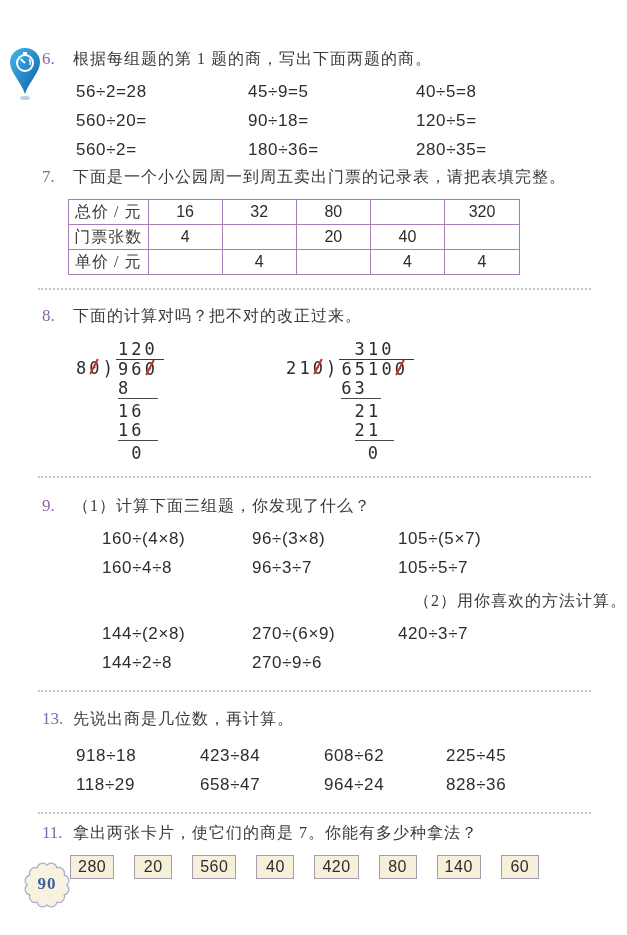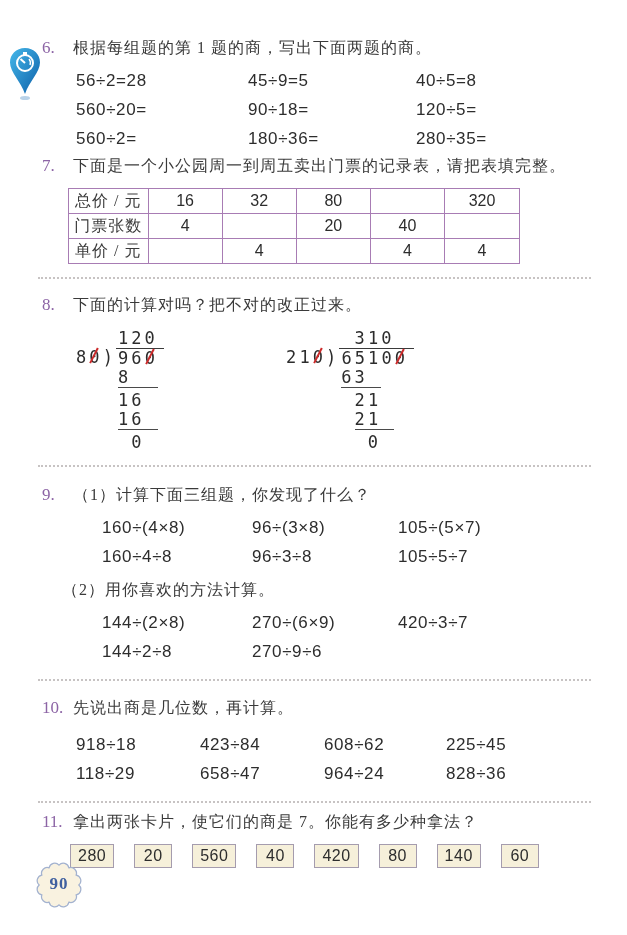--- a/index.html
+++ b/index.html
@@ -1,20 +1,20 @@
 <!DOCTYPE html>
 <html><head>
 <meta charset="utf-8">
 <style>
   html,body { margin:0; padding:0; background:#ffffff; }
   .page {
     position:relative; width:627px; height:935px; background:#fff;
     font-family:"Liberation Sans", sans-serif; color:#2f2f2f; overflow:hidden;
   }
-  .content { padding-top:36px; }
+  .content { padding-top:47px; }
 
   
   .prob-head { padding-left:42px; margin:0; line-height:24px; }
   .pnum {
     display:inline-block; min-width:22px; margin-right:9px;
     font-family:"Liberation Serif", serif; font-size:17px; color:#8c64a5;
   }
   .ptitle {
     font-family:"Liberation Serif","DejaVu Serif",serif;
     font-size:16px; color:#3a3a3a; letter-spacing:1px;
@@ -82,32 +82,32 @@
   .card {
     background:#f6f0da; border:1px solid #a59cae; padding:2px 7px;
     font-size:16px; letter-spacing:0.5px; color:#2d2d2d; min-width:22px;
     text-align:center;
   }
 
   
   .pin { position:absolute; left:8px; top:46px; }
 
   
-  .badge { position:absolute; left:36px; top:862px; width:46px; height:46px; }
+  .badge { position:absolute; left:24px; top:862px; width:46px; height:46px; }
   .badge-num {
     position:absolute; left:0; top:12px; width:46px; text-align:center;
     font-family:"Liberation Serif", serif; font-weight:bold; font-size:17px;
     color:#3f5f9f; letter-spacing:1px;
   }
 
   
   .mt-p7  { margin-top:1px; }
   .mt-p8  { margin-top:14px; }
   .mt-p9  { margin-top:16px; }
-  .mt-92  { margin-top:7px; }
+  .mt-92  { margin-top:7px;text-align:right; }
   .mt-p10 { margin-top:15px; }
   .mt-p11 { margin-top:7px; }
 </style>
 </head>
 <body>
 
 <div class="page">
 
   <div class="pin">
     <svg width="34" height="58" viewBox="0 0 34 58">
@@ -223,40 +223,40 @@
 
     <div class="mt-p9">
       <div class="prob-head">
         <span class="pnum">9.</span><span class="ptitle">（1）计算下面三组题，你发现了什么？</span>
       </div>
       <div class="eq-grid g9">
         <span class="eq">160÷(4×8)</span>
         <span class="eq">96÷(3×8)</span>
         <span class="eq">105÷(5×7)</span>
         <span class="eq">160÷4÷8</span>
-        <span class="eq">96÷3÷8</span>
+        <span class="eq">96÷3÷7</span>
         <span class="eq">105÷5÷7</span>
       </div>
       <div class="prob-head sub-label mt-92">
         <span class="ptitle">（2）用你喜欢的方法计算。</span>
       </div>
       <div class="eq-grid g9">
         <span class="eq">144÷(2×8)</span>
         <span class="eq">270÷(6×9)</span>
         <span class="eq">420÷3÷7</span>
         <span class="eq">144÷2÷8</span>
         <span class="eq">270÷9÷6</span>
       </div>
     </div>
 
     <hr class="divider">
 
     <div class="mt-p10">
       <div class="prob-head">
-        <span class="pnum">10.</span><span class="ptitle">先说出商是几位数，再计算。</span>
+        <span class="pnum">13.</span><span class="ptitle">先说出商是几位数，再计算。</span>
       </div>
       <div class="eq-grid g10">
         <span class="eq">918÷18</span>
         <span class="eq">423÷84</span>
         <span class="eq">608÷62</span>
         <span class="eq">225÷45</span>
         <span class="eq">118÷29</span>
         <span class="eq">658÷47</span>
         <span class="eq">964÷24</span>
         <span class="eq">828÷36</span>

